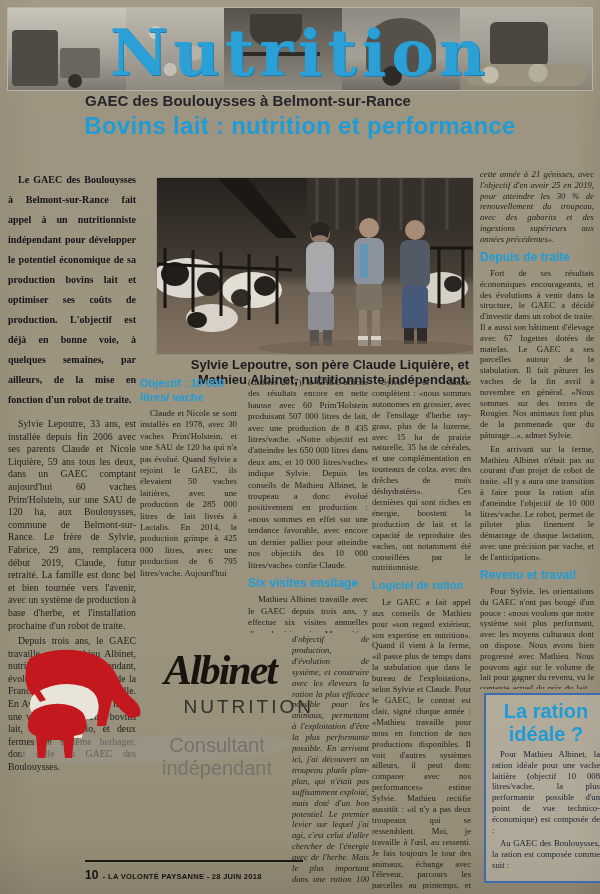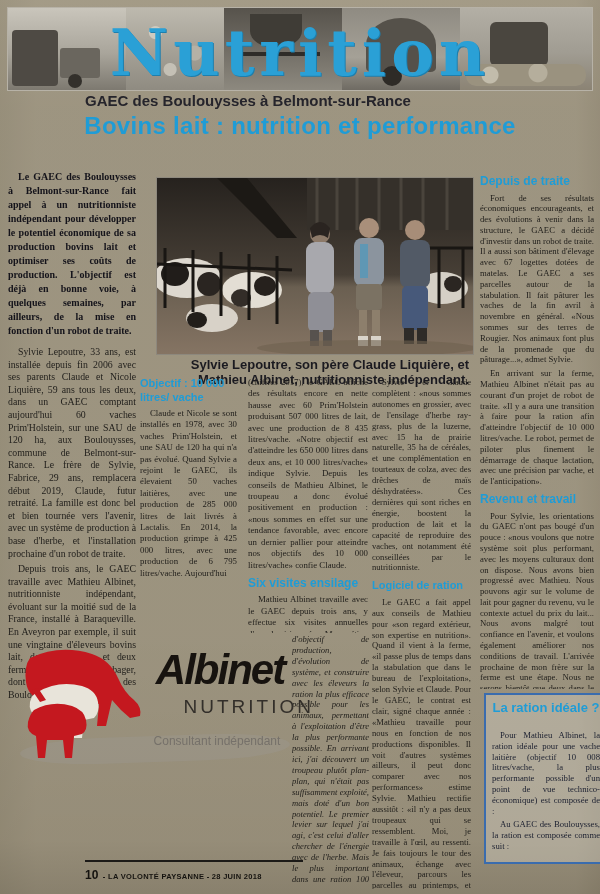--- a/index.html
+++ b/index.html
@@ -39,53 +39,53 @@
     text-shadow:1px 1px 0 #1d7fae;padding-top:6px;box-sizing:border-box;}
   
   .kicker{position:absolute;left:0;top:92px;width:496px;text-align:center;
     font-family:"Liberation Sans",sans-serif;font-weight:bold;font-size:15px;color:#25242b;}
   .headline{position:absolute;left:0;top:112px;width:600px;text-align:center;
     font-family:"Liberation Sans",sans-serif;font-weight:bold;font-size:24px;color:#1f9cd6;letter-spacing:.3px;}
   
   .col{position:absolute;text-align:justify;}
   .col p{margin:0 0 3px 0;text-indent:10px;}
   .c1{left:8px;top:170px;width:128px;font-size:9.8px;line-height:12.6px;}
-  .c1 .intro{font-weight:bold;font-size:10px;line-height:14px;color:#14131a;margin-bottom:8px;}
+  .c1 .intro{font-weight:bold;font-size:10px;line-height:20px;color:#14131a;margin-bottom:8px;}
   .c2{left:140px;top:377px;width:97px;font-size:8.8px;line-height:11.4px;}
   .c3{left:248px;top:377px;width:120px;height:256px;overflow:hidden;font-size:8.8px;line-height:11.4px;}
   .c3b{left:292px;top:634px;width:77px;height:252px;overflow:hidden;font-size:8.6px;line-height:10.9px;font-style:italic;}
   .c4{left:372px;top:377px;width:99px;height:512px;overflow:hidden;font-size:8.6px;line-height:10.9px;}
   .c5{left:480px;top:169px;width:114px;height:520px;overflow:hidden;font-size:8.7px;line-height:10.8px;}
   .subhead{font-family:"Liberation Sans",sans-serif;font-weight:bold;color:#1f9cd6;
     font-size:12px;line-height:13.5px;text-align:left;margin:6px 0 4px 0;}
   .subhead.sm{font-size:11px;}
   .italic{font-style:italic;}
   
   .photo{position:absolute;left:157px;top:178px;width:316px;height:176px;box-shadow:0 0 0 1px #8d887d;}
   .caption{position:absolute;left:157px;top:357px;width:312px;
     font-family:"Liberation Sans",sans-serif;font-weight:bold;font-size:13px;color:#1b1a20;text-align:right;}
   
   .ration-box{position:absolute;left:484px;top:693px;width:108px;border:2px solid #3a6cae;
     padding:5px 6px 7px 6px;background:rgba(224,220,211,.35);}
-  .ration-box h3{margin:0 0 15px 0;font-family:"Liberation Sans",sans-serif;font-weight:bold;
-    font-size:13px;color:#1f9cd6;text-align:center;}
+  .ration-box h3{margin:0 0 3px 0;font-family:"Liberation Sans",sans-serif;font-weight:bold;
+    font-size:20px;color:#1f9cd6;text-align:center;}
   .ration-box p{margin:0 0 3px 0;font-size:8.7px;line-height:10.8px;text-align:justify;text-indent:8px;color:#1c2030;}
   .ration-box .list{white-space:pre-line;text-indent:0;text-align:left;}
   
   .logo{position:absolute;left:12px;top:640px;width:292px;height:150px;}
   .logo .animals{position:absolute;left:0;top:0;}
   .logo .swoosh{position:absolute;left:8px;top:96px;width:270px;height:26px;background:#9a958a;
     border-radius:50%/80%;opacity:.55;transform:rotate(-2deg);}
   .logo .name{position:absolute;left:120px;top:6px;width:176px;text-align:center;
-    font-family:Liberation Sans, sans-serif;font-weight:bold;font-style:italic;font-size:42px;
+    font-family:Liberation Serif, serif;font-weight:bold;font-style:italic;font-size:42px;
     letter-spacing:-2px;color:#17130f;}
   .logo .sub{position:absolute;left:132px;top:56px;width:170px;text-align:right;
     font-family:"Liberation Sans",sans-serif;font-size:19px;letter-spacing:3px;color:#332f2a;}
   .logo .tagline{position:absolute;left:110px;top:94px;width:190px;text-align:center;
-    font-family:"Liberation Sans",sans-serif;font-size:12px;color:#76716a;}
+    font-family:"Liberation Sans",sans-serif;font-size:20px;color:#76716a;}
   
   .footer-rule{position:absolute;left:85px;top:860px;width:218px;height:2px;background:#1c1a17;}
   .footer{position:absolute;left:85px;top:865px;font-family:"Liberation Sans",sans-serif;color:#15130f;}
   .footer .pg{font-size:12px;font-weight:bold;}
   .footer .jt{font-size:7.5px;font-weight:bold;letter-spacing:.3px;}
 </style>
 </head>
 <body>
 
 <div class="page">
@@ -216,20 +216,21 @@
     <p style="text-indent:0;">d'objectif de production, d'évolution de système, et construire avec les éleveurs la ration la plus efficace possible pour les animaux, permettant à l'exploitation d'être la plus performante possible. En arrivant ici, j'ai découvert un troupeau plutôt plan-plan, qui n'était pas suffisamment exploité, mais doté d'un bon potentiel. Le premier levier sur lequel j'ai agi, c'est celui d'aller chercher de l'énergie avec de l'herbe. Mais le plus important dans une ration 100 % ensilage d'herbe, c'est d'aller chercher de l'ingestion par vaches. On ne construit pas une ration tout herbe comme une ration en maïs ensilage, sinon</p>
   </div>
 
   <div class="col c4">
     <p>Sylvie et Claude complètent : «nous sommes autonomes en grossier, avec de l'ensilage d'herbe ray-grass, plus de la luzerne, avec 15 ha de prairie naturelle, 35 ha de céréales, et une complémentation en tourteaux de colza, avec des drêches de maïs déshydratées». Ces dernières qui sont riches en énergie, boostent la production de lait et la capacité de reproduire des vaches, ont notamment été conseillées par le nutritionniste.</p>
     <div class="subhead sm">Logiciel de ration</div>
     <p>Le GAEC a fait appel aux conseils de Mathieu pour «son regard extérieur, son expertise en nutrition». Quand il vient à la ferme, «il passe plus de temps dans la stabulation que dans le bureau de l'exploitation», selon Sylvie et Claude. Pour le GAEC, le contrat est clair, signé chaque année : «Mathieu travaille pour nous en fonction de nos productions disponibles. Il voit d'autres systèmes ailleurs, il peut donc comparer avec nos performances» estime Sylvie. Mathieu rectifie aussitôt : «il n'y a pas deux troupeaux qui se ressemblent. Moi, je travaille à l'œil, au ressenti. Je fais toujours le tour des animaux, échange avec l'éleveur, parcours les parcelles au printemps, et suis très vigilant sur les stades de récoltes, les assolements, les objectifs de rendement. Je possède un logiciel de ration (LARELEV) et de calcul de marges en temps réel (IDMARGE) que j'utilise comme de simples calculatrices, C'est moi qui entre les données !». Autre point positif constaté par le GAEC : «nous sommes aussi plus performants avec les génisses. Nous en avions entre 15 et 17 auparavant, et sommes passés</p>
   </div>
 
   <div class="col c5">
+    <p class="italic" style="text-indent:0;">cette année à 21 génisses, avec l'objectif d'en avoir 25 en 2019, pour atteindre les 30 % de renouvellement du troupeau, avec des gabarits et des ingestions supérieurs aux années précédentes».</p>
     <div class="subhead">Depuis de traite</div>
     <p>Fort de ses résultats économiques encourageants, et des évolutions à venir dans la structure, le GAEC a décidé d'investir dans un robot de traite. Il a aussi son bâtiment d'élevage avec 67 logettes dotées de matelas. Le GAEC a ses parcelles autour de la stabulation. Il fait pâturer les vaches de la fin avril à novembre en général. «Nous sommes sur des terres de Rougier. Nos animaux font plus de la promenade que du pâturage...», admet Sylvie.</p>
     <p>En arrivant sur la ferme, Mathieu Albinet n'était pas au courant d'un projet de robot de traite. «Il y a aura une transition à faire pour la ration afin d'atteindre l'objectif de 10 000 litres/vache. Le robot, permet de piloter plus finement le démarrage de chaque lactation, avec une précision par vache, et de l'anticipation».</p>
     <div class="subhead">Revenu et travail</div>
     <p>Pour Sylvie, les orientations du GAEC n'ont pas bougé d'un pouce : «nous voulons que notre système soit plus performant, avec les moyens culturaux dont on dispose. Nous avons bien progressé avec Mathieu. Nous pouvons agir sur le volume de lait pour gagner du revenu, vu le contexte actuel du prix du lait... Nous avons malgré tout confiance en l'avenir, et voulons également améliorer nos conditions de travail. L'arrivée prochaine de mon frère sur la ferme est une étape. Nous ne serons bientôt que deux dans le GAEC après le départ à la retraite de mes parents. J'ai de jeunes enfants et un mari qui travaille à l'extérieur. Nous voulons améliorer notre confort de travail à la ferme. Notre bâtiment peut accueillir 90 vaches. Nous verrons où nous en sommes dans deux ans pour décider s'il est</p>
 
   </div>
 
   <div class="ration-box">
     <h3>La ration idéale ?</h3>

